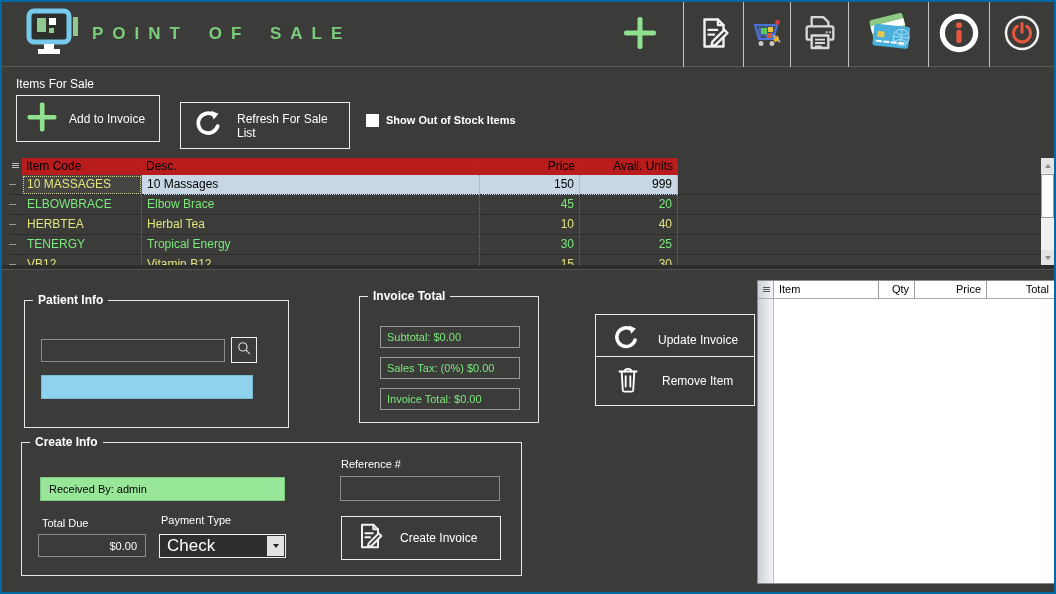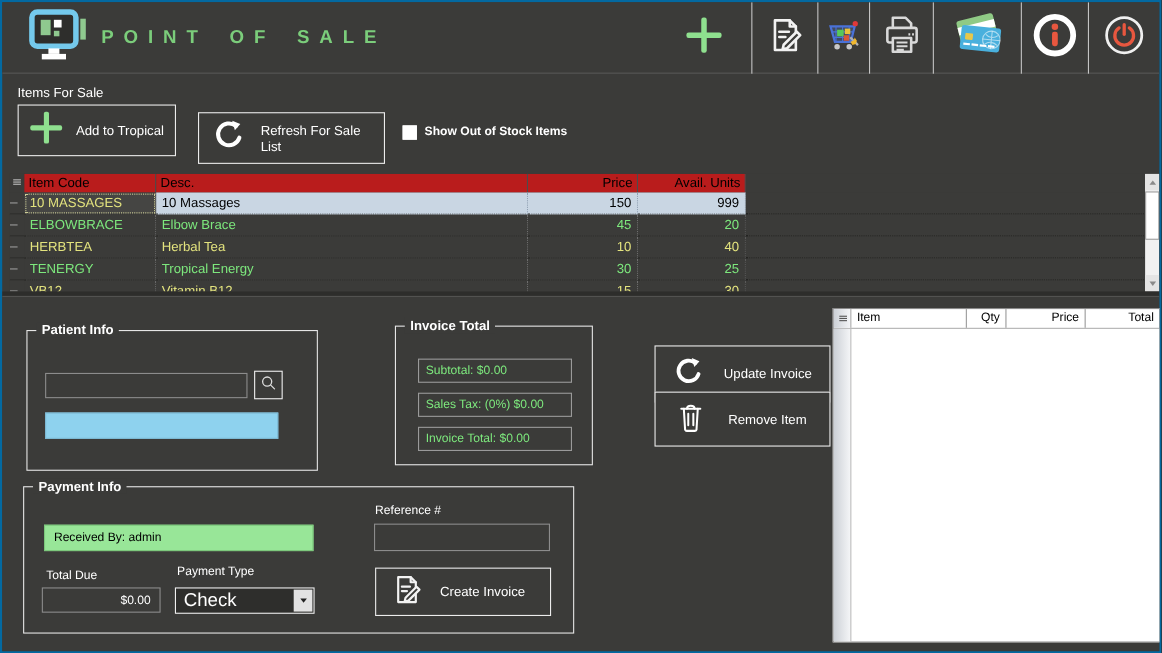--- a/index.html
+++ b/index.html
@@ -233,21 +233,21 @@
   <div id="items-strip">
     <div id="items-strip-label">Items For Sale</div>
 
     <div id="add-to-invoice-btn" class="panel-btn">
       <span style="margin:0 10px 0 8px">
         <svg width="34" height="34" viewBox="0 0 40 40">
           <rect x="17.5" y="3" width="5.5" height="34" rx="2" fill="#8fe08f"></rect>
           <rect x="3" y="17.5" width="34" height="5.5" rx="2" fill="#8fe08f"></rect>
         </svg>
       </span>
-      <span class="lbl">Add to Tropical</span>
+      <span class="lbl">Add to Invoice</span>
     </div>
 
     <div id="refresh-btn" class="panel-btn">
       <span style="margin:0 12px 0 10px">
         <svg width="34" height="34" viewBox="0 0 24 24">
           <path d="M18.8 13.5A7 7 0 1 1 16.6 6" fill="none" stroke="#ffffff" stroke-width="2.6" stroke-linecap="round"></path>
           <path d="M14.2 2.6l5.2 2.2-3.5 4z" fill="#ffffff"></path>
         </svg>
       </span>
       <span class="lbl">Refresh For Sale List</span>
@@ -381,21 +381,21 @@
         <div class="ihcell ih-qty">Qty</div>
         <div class="ihcell ih-price">Price</div>
         <div class="ihcell ih-total">Total</div>
       </div>
       <div id="invoice-body">
         <div class="istub-col"></div>
       </div>
     </div>
 
     <div id="gb-payment" class="groupbox">
-      <span class="gb-label">Payment Info</span>
+      <span class="gb-label">Create Info</span>
 
       <div id="received-bar">Received By: admin</div>
 
       <div id="total-due-label">Total Due</div>
       <input id="total-due-input" value="$0.00" style="">
 
       <div id="payment-type-label">Payment Type</div>
       <div id="payment-type-select">
         <div id="payment-type-value">Check</div>
         <div id="payment-type-arrow">

